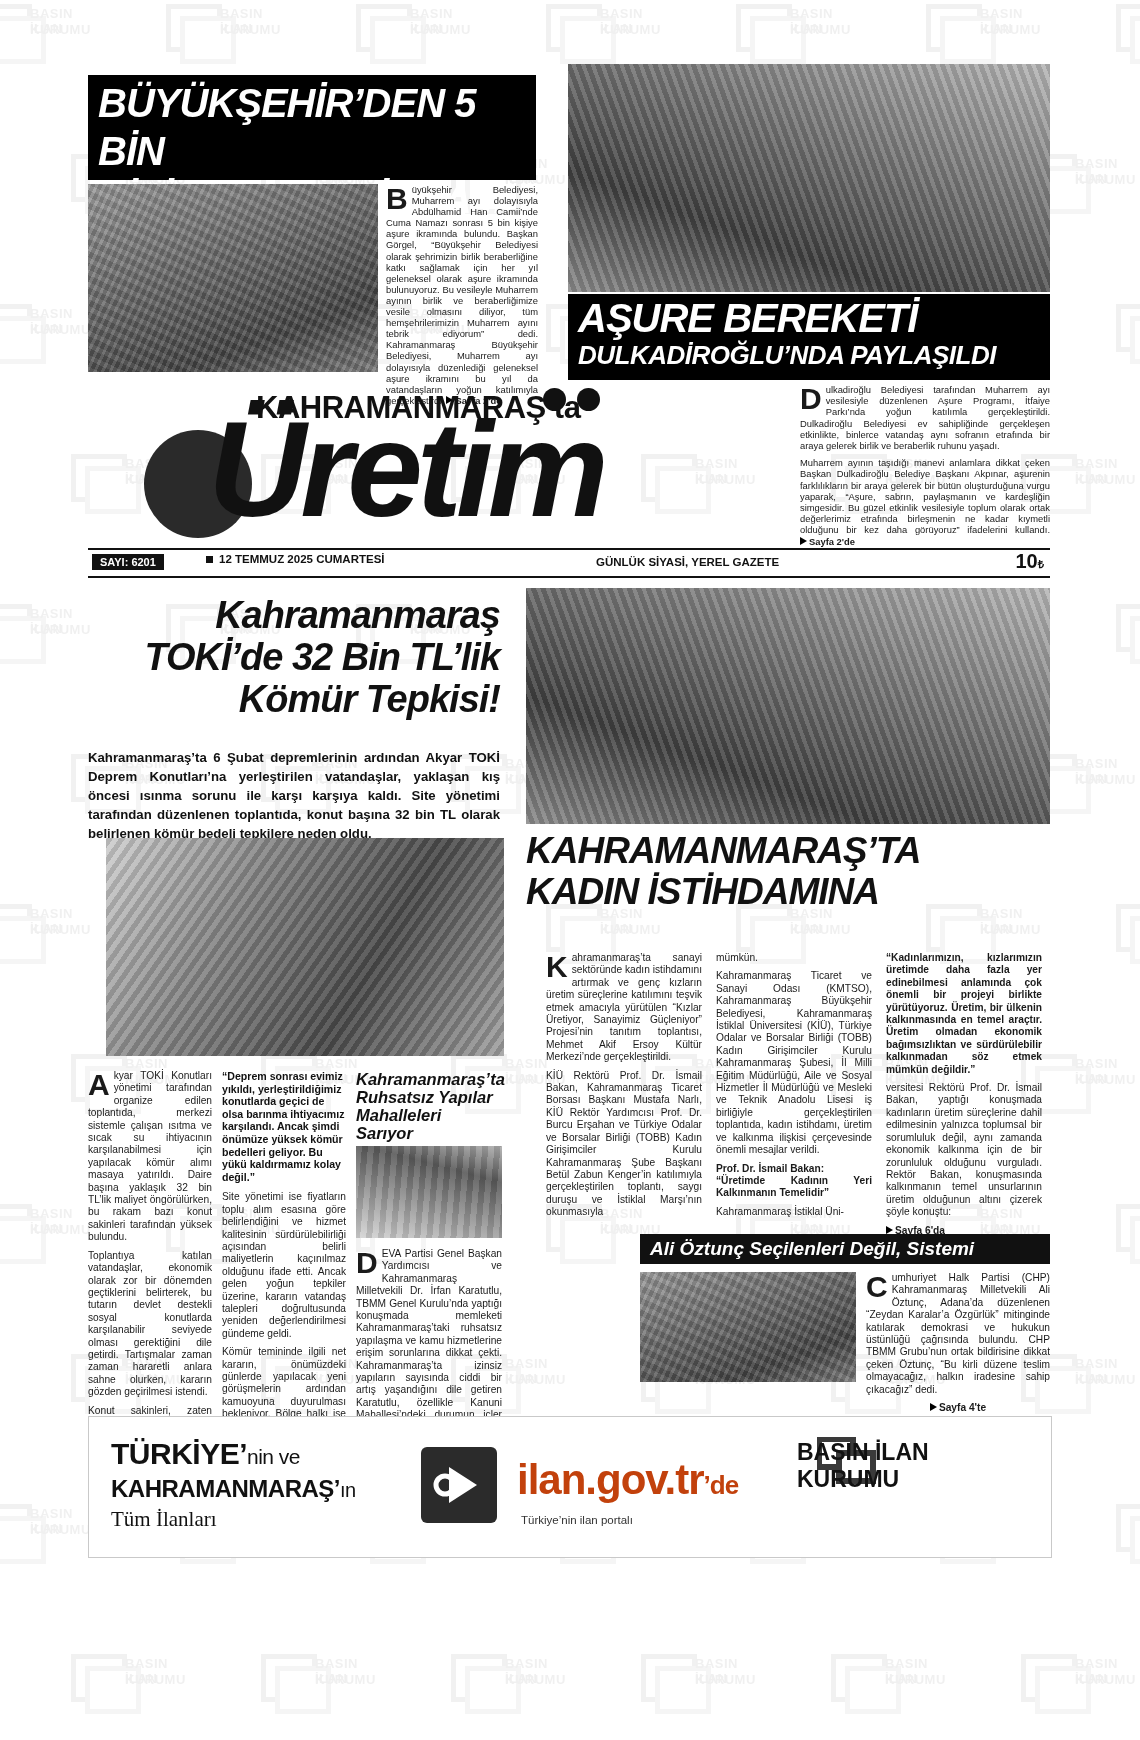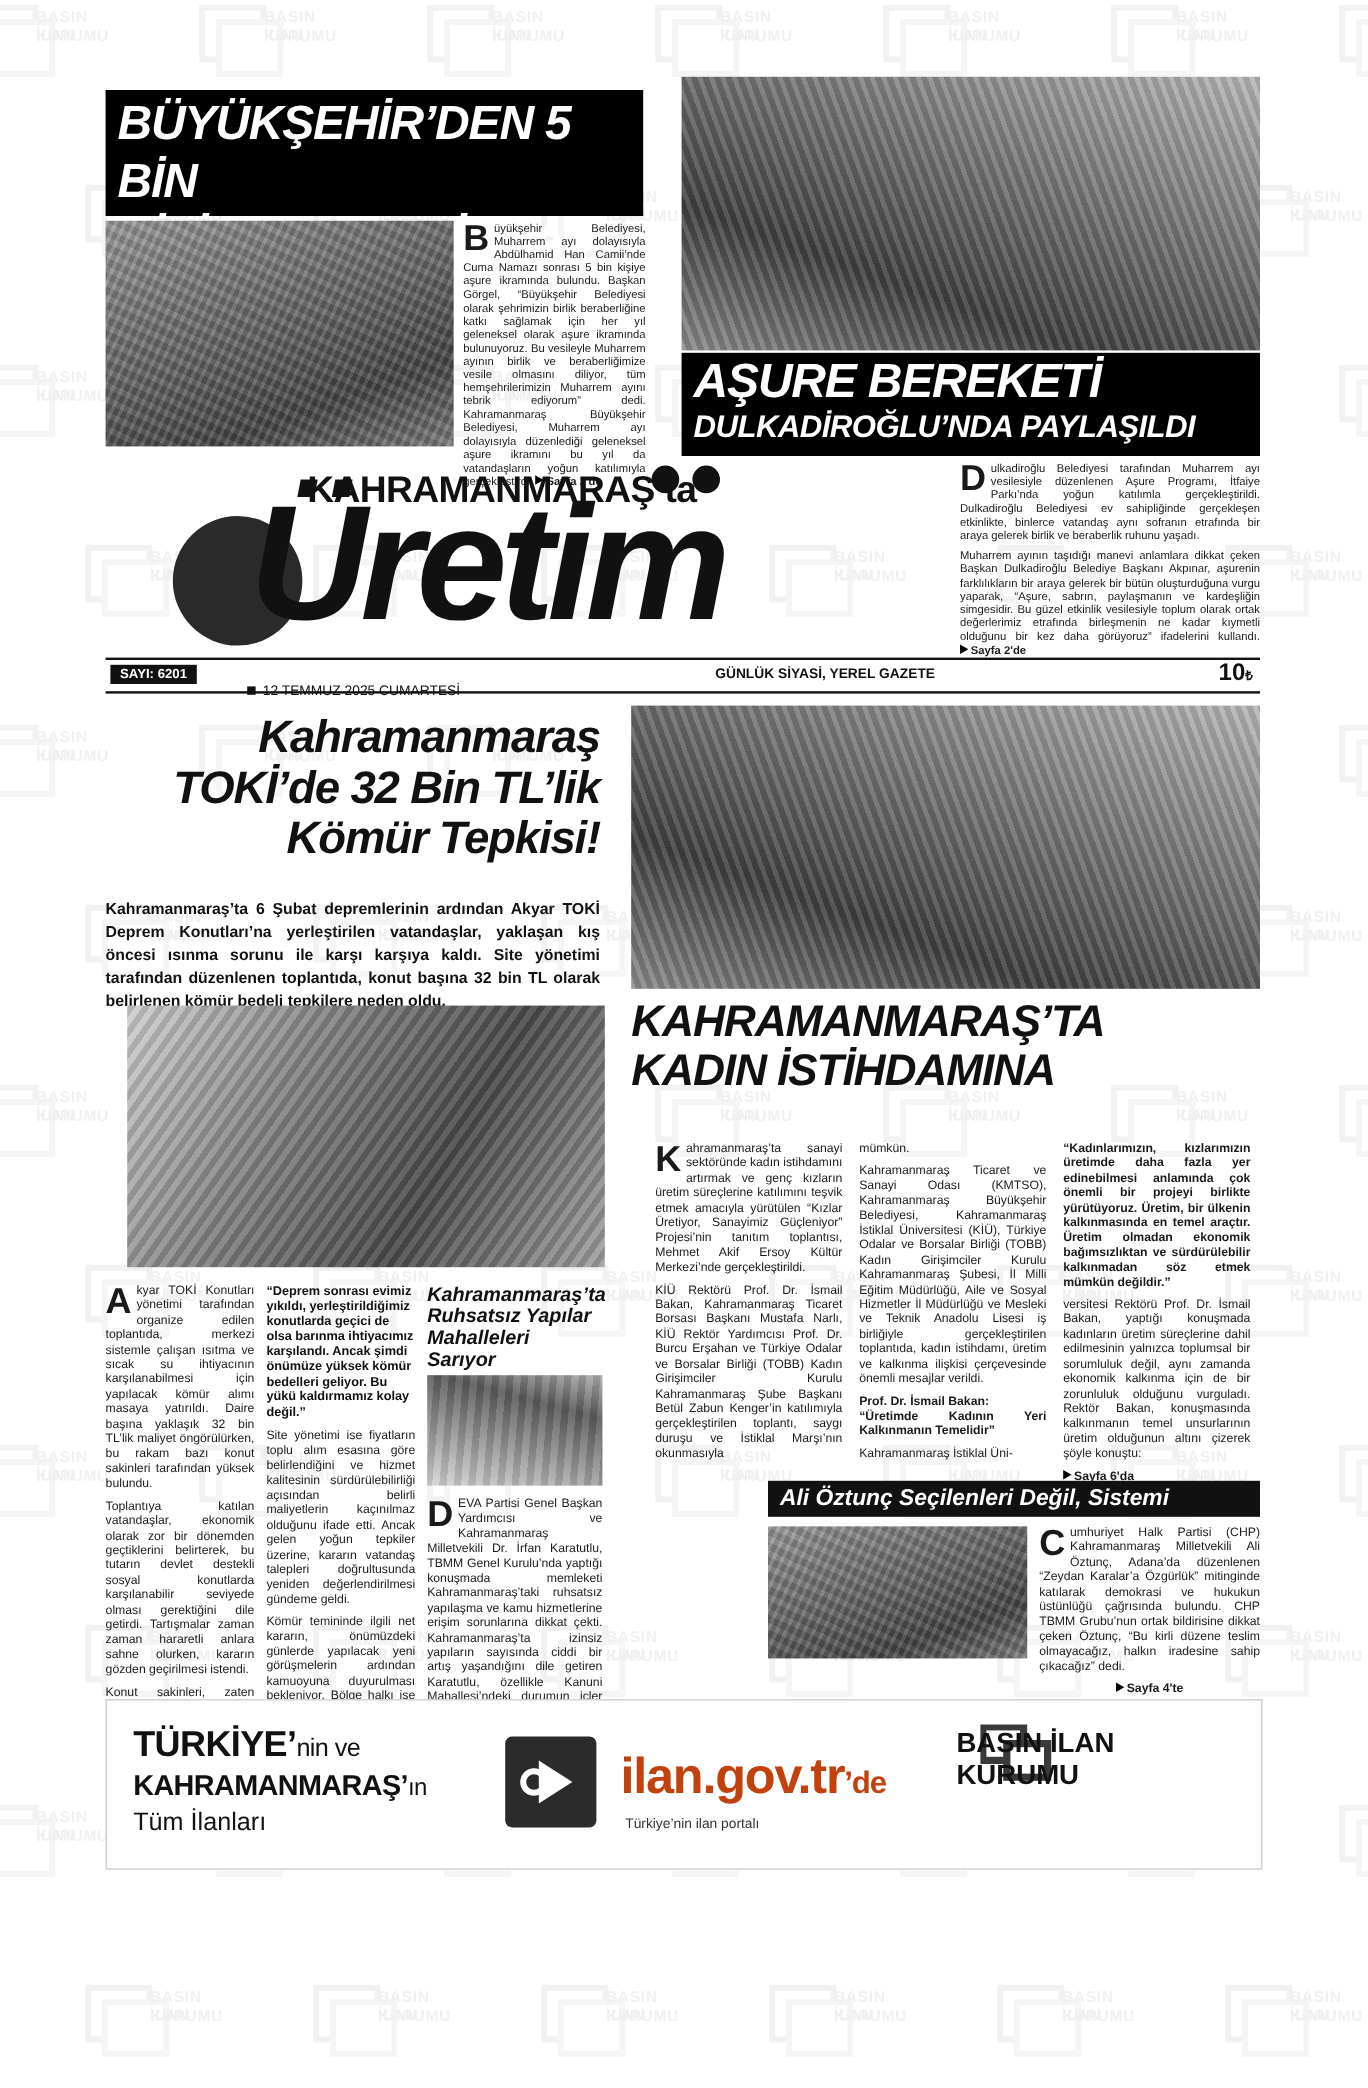--- a/index.html
+++ b/index.html
@@ -77,21 +77,21 @@
     font-weight:700;font-style:italic;font-size:136px;line-height:130px;letter-spacing:-6px;color:#111;
   }
   #mast-circle{
     position:absolute;left:56px;top:48px;width:108px;height:108px;border-radius:50%;
     background:#2a2a2a;
   }
   #mast-news{position:absolute;left:712px;top:2px;width:250px;}
   #mast-news .body-text{font-size:9.4px;line-height:11.2px;}
   #mast-strip{position:absolute;left:0;top:166px;width:962px;height:26px;border-top:2px solid #111;border-bottom:2px solid #111;}
   #mast-sayi{position:absolute;left:4px;top:4px;background:#111;color:#fff;font-weight:700;font-size:11px;padding:2px 8px;text-align:center;}
-  #mast-date{position:absolute;left:118px;top:20px;font-weight:400;font-size:11.5px;}
+  #mast-date{position:absolute;left:118px;top:3px;font-weight:700;font-size:11.5px;}
   #mast-date .sq{display:inline-block;width:7px;height:7px;background:#111;margin-right:6px;}
   #mast-kind{position:absolute;left:508px;top:6px;font-weight:700;font-size:11.5px;}
   #mast-price{position:absolute;right:6px;top:0px;font-weight:700;font-size:20px;}
   #mast-price small{font-size:11px;font-weight:700;}
 
   
   #mid-left-head{position:absolute;left:88px;top:594px;width:412px;}
   #mid-left-head div{font-weight:700;font-style:italic;font-size:38px;line-height:42px;letter-spacing:-1px;color:#111;text-align:right;}
   #mid-left-sub{position:absolute;left:88px;top:748px;width:412px;font-size:13.2px;line-height:19px;font-weight:600;color:#111;text-align:justify;}
   #mid-left-photo{position:absolute;left:106px;top:838px;width:398px;height:218px;}
@@ -118,21 +118,21 @@
   #bot-photo{position:absolute;left:640px;top:1272px;width:216px;height:110px;}
   #bot-text{position:absolute;left:866px;top:1272px;width:184px;}
 
   
   #ad{position:absolute;left:88px;top:1416px;width:962px;height:140px;border:1px solid #c9c9c9;background:#fff;}
   #ad-left{position:absolute;left:22px;top:20px;width:300px;}
   #ad-l1{font-weight:700;font-size:30px;line-height:34px;letter-spacing:-.5px;}
   #ad-l1 .thin{font-weight:400;font-size:21px;}
   #ad-l2{font-weight:700;font-size:24px;line-height:30px;letter-spacing:-.5px;}
   #ad-l2 .thin{font-weight:400;font-size:20px;}
-  #ad-l3{font-weight:400;font-size:21px;line-height:28px;}
+  #ad-l3{font-weight:400;font-size:21px;line-height:28px;font-family:Liberation Serif, serif;}
   #ad-logo-mark{position:absolute;left:330px;top:28px;width:80px;height:80px;}
   #ad-ilan{position:absolute;left:428px;top:34px;}
   #ad-ilan .big{font-weight:700;font-size:42px;line-height:58px;letter-spacing:-1px;color:#c2410c;}
   #ad-ilan .sub{font-size:11.5px;color:#333;padding-left:4px;}
   #ad-bik{position:absolute;right:24px;top:22px;width:230px;text-align:left;}
   #ad-bik .bk1{font-weight:700;font-size:23px;line-height:27px;}
   #ad-bik .bk2{font-weight:700;font-size:23px;line-height:27px;}
   #ad-bik-mark{position:absolute;right:170px;top:20px;width:64px;height:56px;}
 </style>
 </head>

